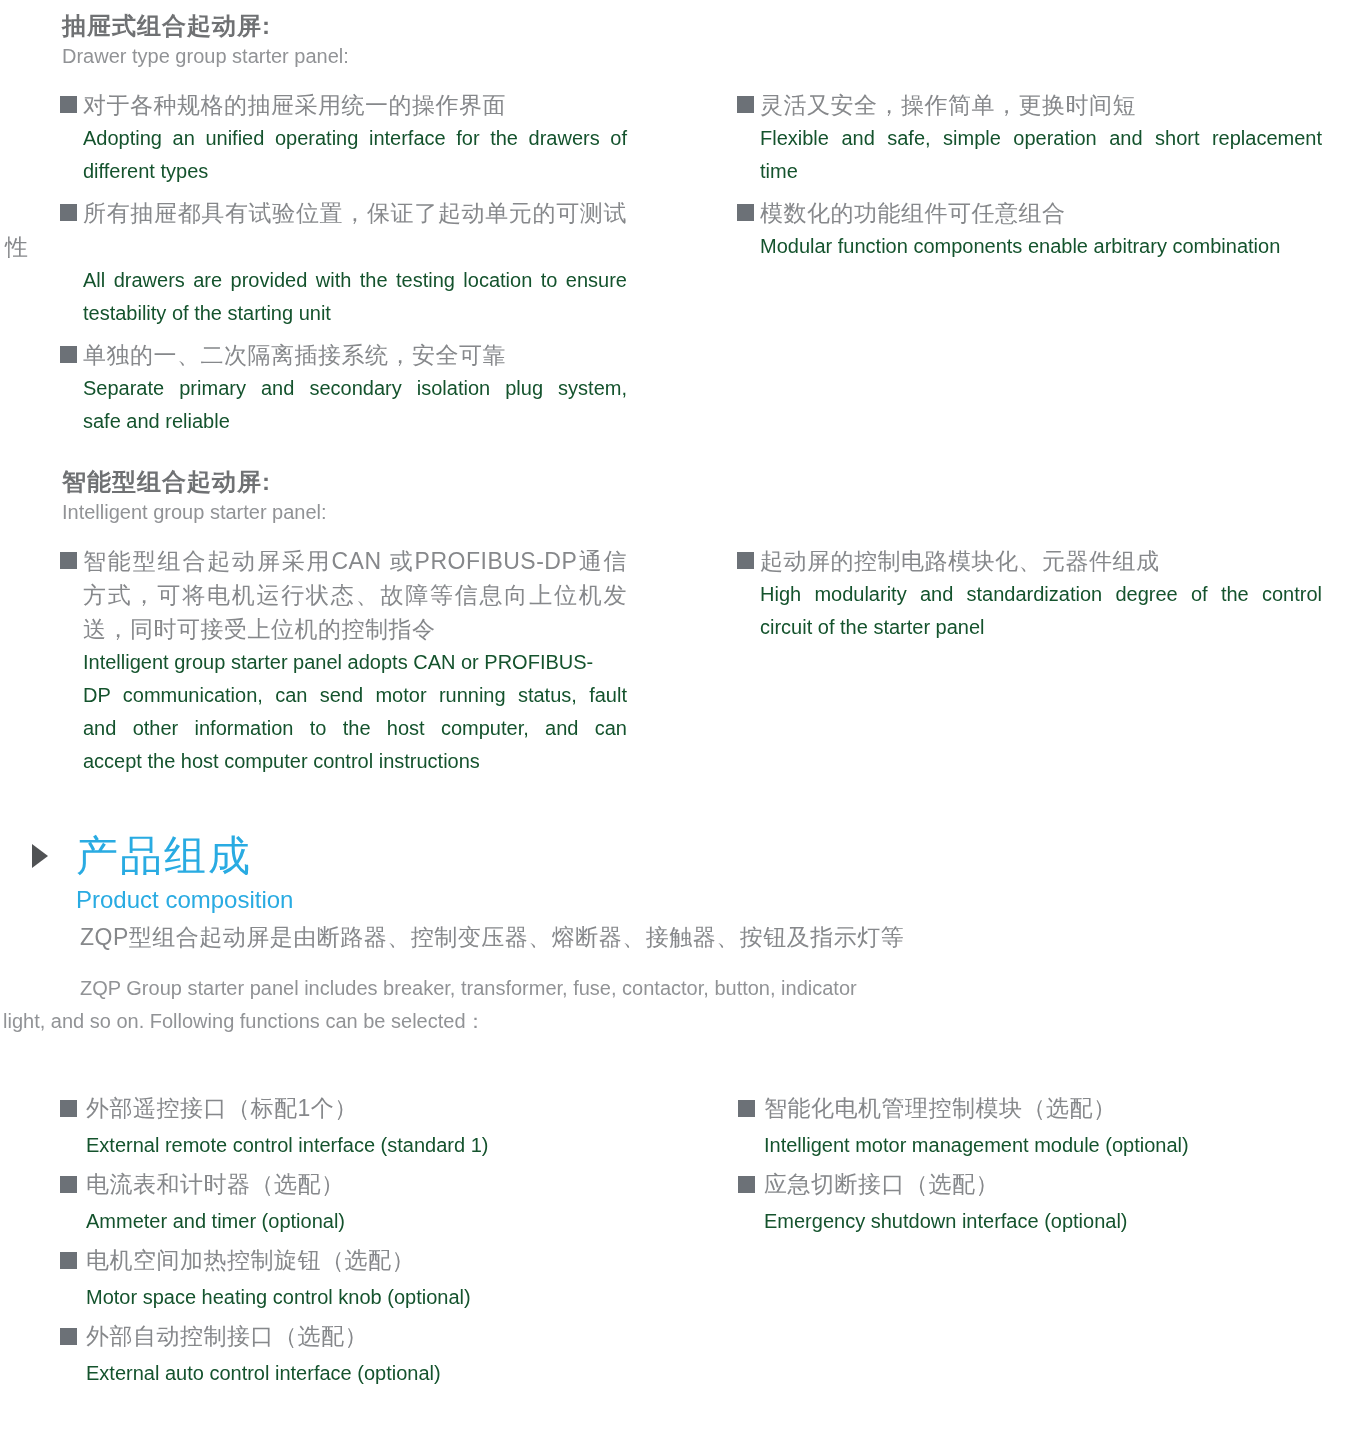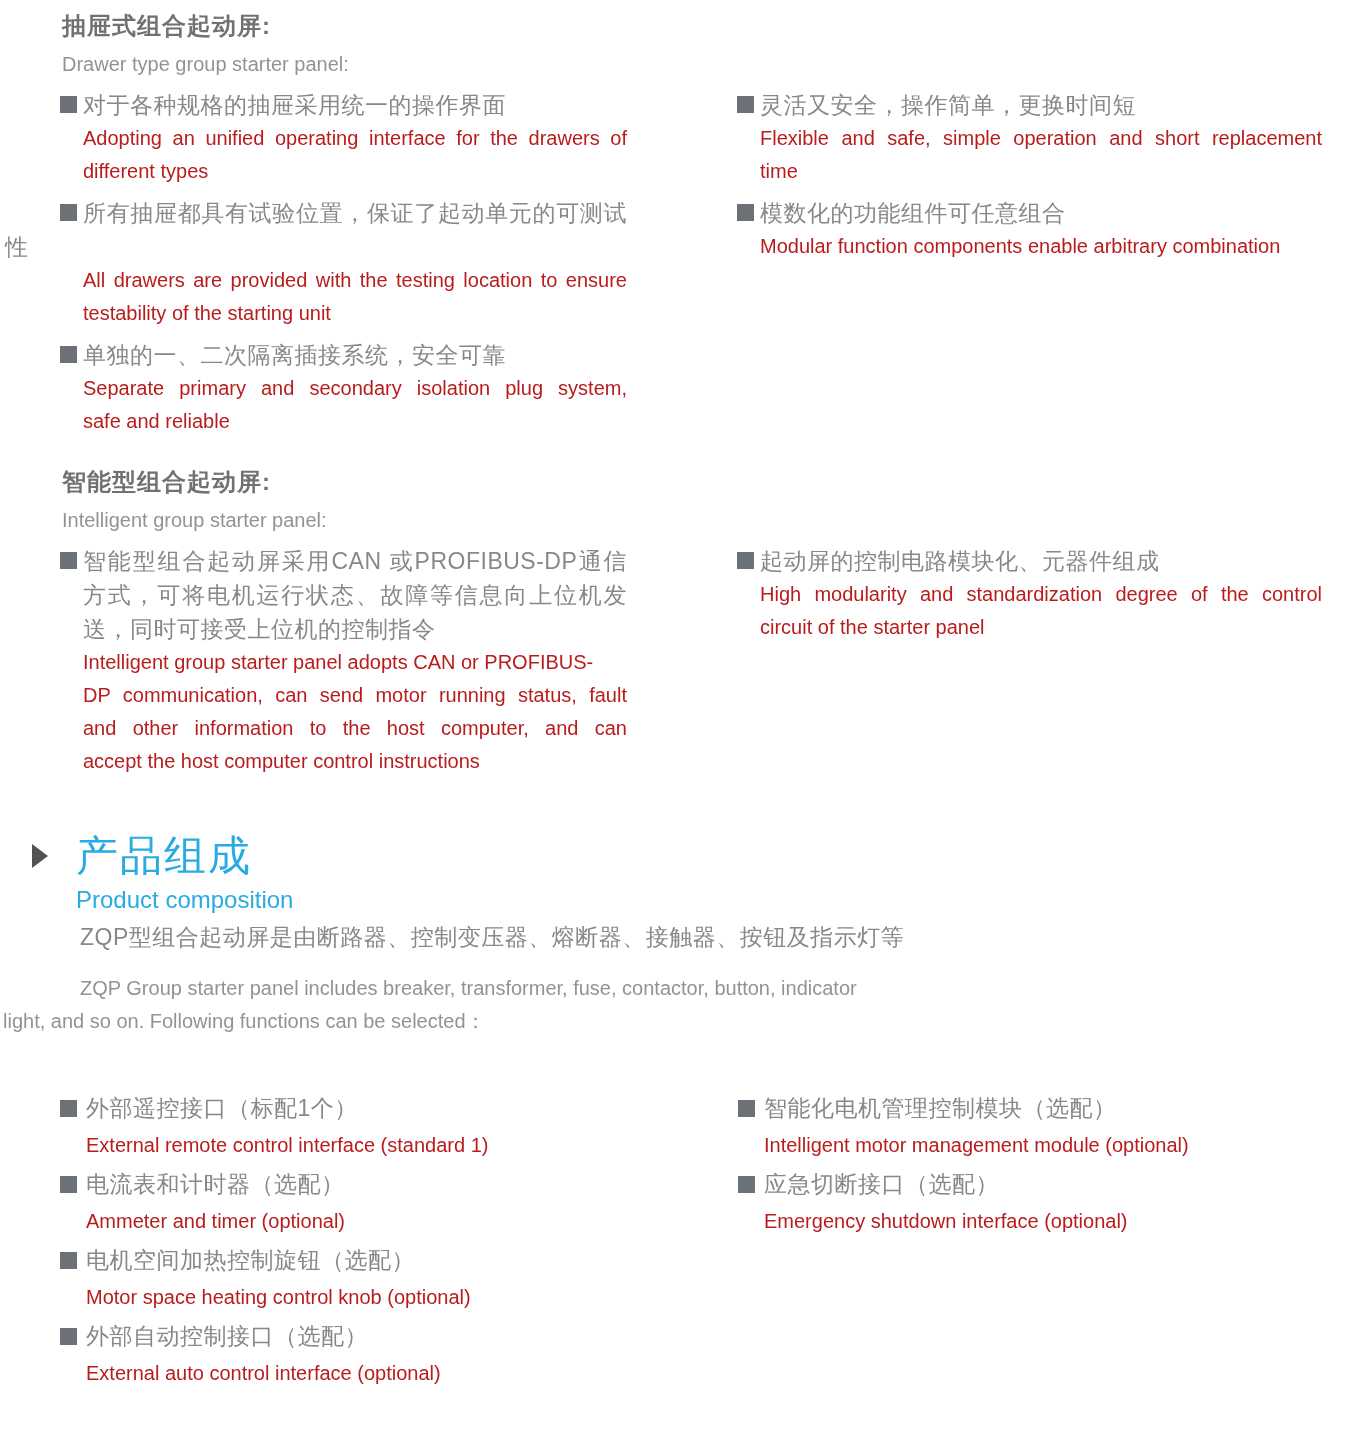--- a/index.html
+++ b/index.html
@@ -4,27 +4,27 @@
 <style>
   html,body{margin:0;padding:0;}
   body{
     width:1349px;height:1438px;background:#ffffff;position:relative;
     font-family:"Liberation Sans",sans-serif;overflow:hidden;
   }
   .abs{position:absolute;}
 
   
   .h-zh{font-size:24px;font-weight:bold;color:#6f7173;line-height:28px;letter-spacing:1px;}
-  .h-en{font-size:20px;color:#919396;line-height:26px;margin-top:11px;}
+  .h-en{font-size:20px;color:#919396;line-height:26px;margin-top:3px;}
 
   
   .item{position:relative;padding-left:23px;margin-bottom:8px;}
   .item .sq{position:absolute;left:0;top:8px;width:17px;height:17px;background:#6c7177;}
   .zh{font-size:23px;color:#86888b;line-height:34px;letter-spacing:0.5px;}
-  .en{font-size:20px;color:#b91c1c;line-height:33px;}
+  .en{font-size:20px;color:#14532d;line-height:33px;}
   .line{display:block;}
   .j{text-align:justify;text-align-last:justify;}
   .wrap-out{margin-left:-78px;}
 
   
   .comp-head{display:flex;align-items:flex-start;}
   .tri{width:0;height:0;border-top:12px solid transparent;border-bottom:12px solid transparent;
        border-left:16px solid #505254;margin-top:10px;margin-right:8px;}
   .big-zh{font-size:42px;color:#29abe2;line-height:44px;letter-spacing:2px;}
   .big-en{font-size:24px;color:#29abe2;line-height:28px;margin-top:8px;}

